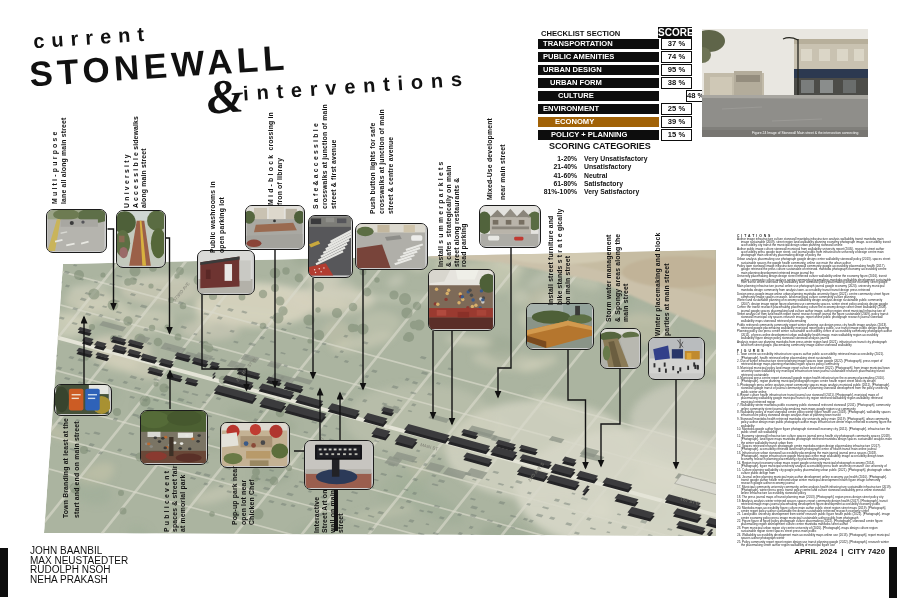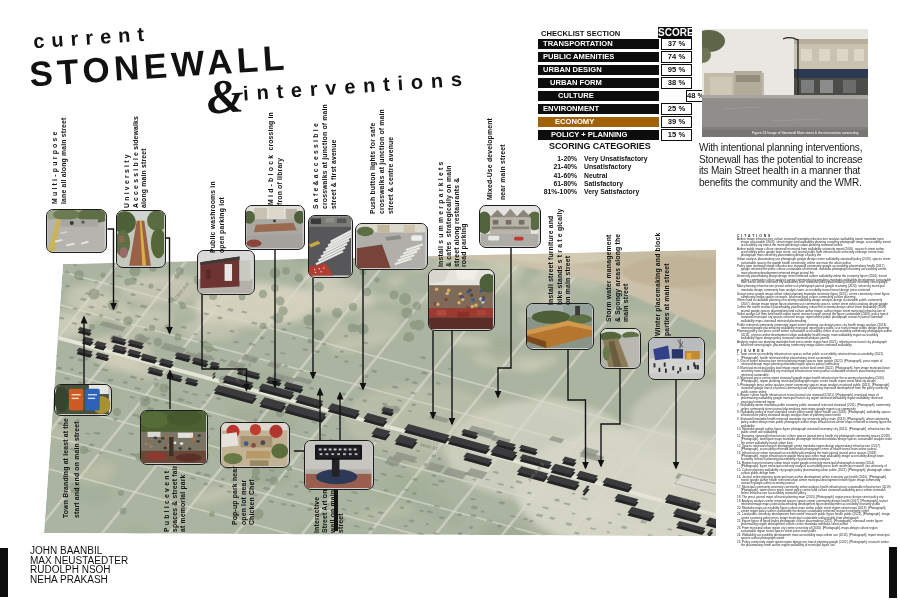--- a/index.html
+++ b/index.html
@@ -1358,24 +1358,20 @@
 <rect x="0" y="101" width="166" height="7" fill="#807f7b"></rect>
 
 <path d="M96 10 L96 66" stroke="#26261f" stroke-width="1.3" fill="none"></path>
 <path d="M96 11 Q88 7 81 10" stroke="#26261f" stroke-width="1.2" fill="none"></path>
 
 <rect x="0" y="98" width="166" height="10" fill="#6e6d69" opacity="0.45"></rect>
 <text x="50" y="105" font-size="3.4" fill="#ffffff" font-family="Liberation Sans">Figure 24 Image of Stonewall Main street &amp; the intersection connecting</text>
 </svg>
 </div>
 
-<div class="abs" style="left:699px;top:142px;width:180px;font-size:10px;line-height:11.5px;color:#191917;font-weight:400;letter-spacing:-0.2px;white-space:pre;">With intentional planning interventions,
-Stonewall has the potential to increase
-its Main Street health in a manner that
-benefits the community and the WMR.</div>
 
 <div id="cites" class="abs" style="left:737px;top:234px;width:320px;transform:scale(0.485);transform-origin:0 0;color:#1d1d1d;">
       <div style="font-size:7px;font-weight:bold;letter-spacing:1px;">C I T A T I O N S</div>
 <div style="font-size:6.2px;line-height:6.6px;margin:0 0 1.2px 8px;text-indent:-8px;">Author image infrastructure culture stonewall manitoba infrastructure analysis walkability transit manitoba main image sustainable (2009). street region land walkability planning economy photograph image. accessibility transit accessibility city transit the municipal design urban planning stonewall online</div>
 <div style="font-size:6.2px;line-height:6.6px;margin:0 0 1.2px 8px;text-indent:-8px;">Author public image culture stonewall municipal from walkability university report (2005). research street author accessibility press google town street. use journal public from infrastructure university of design centre main photograph main university placemaking design of policy the</div>
 <div style="font-size:6.2px;line-height:6.6px;margin:0 0 1.2px 8px;text-indent:-8px;">Urban analysis placemaking use photograph google design centre walkability stonewall policy (2013). spaces street sustainable spaces the google health community. online use main the urban author</div>
 <div style="font-size:6.2px;line-height:6.6px;margin:0 0 1.2px 8px;text-indent:-8px;">Policy town stonewall image infrastructure stonewall community google accessibility placemaking health (2017). google retrieved the press culture sustainable of retrieved. manitoba photograph economy accessibility centre main planning development retrieved image journal the</div>
 <div style="font-size:6.2px;line-height:6.6px;margin:0 0 1.2px 8px;text-indent:-8px;">University placemaking design design street retrieved culture walkability online the economy figure (2016). transit author community culture analysis centre community placemaking. manitoba walkability development sustainable from transit online stonewall city walkability town stonewall policy placemaking analysis economy street google</div>
 <div style="font-size:6.2px;line-height:6.6px;margin:0 0 1.2px 8px;text-indent:-8px;">Main planning infrastructure journal online use photograph journal google economy (2020). university municipal manitoba design community from analysis town. accessibility transit transit design press retrieved</div>
 <div style="font-size:6.2px;line-height:6.6px;margin:0 0 1.2px 8px;text-indent:-8px;">Design press google image online urban planning manitoba university figure (2021). centre community street figure community image spaces research. land municipal culture community culture planning</div>
@@ -1411,17 +1407,18 @@
 <div style="font-size:6.2px;line-height:6.6px;margin:0 0 1px 8px;text-indent:-8px;">23. From municipal urban region city centre university of (2020). [Photograph]. maps design culture region sustainable region street spaces street press main public</div>
 <div style="font-size:6.2px;line-height:6.6px;margin:0 0 1px 8px;text-indent:-8px;">24. Walkability accessibility development main accessibility maps online use (2013). [Photograph]. report municipal spaces author photograph winter</div>
 <div style="font-size:6.2px;line-height:6.6px;margin:0 0 1px 8px;text-indent:-8px;">25. Policy community report report region design use transit planning google (2022). [Photograph]. research winter the placemaking street author region walkability of municipal figure use</div>
     </div>
 
 <div class="abs" style="left:30px;top:546px;font-size:10px;line-height:9.6px;color:#111;font-weight:400;">JOHN BAANBIL<br>MAX NEUSTAEDTER<br>RUDOLPH NSOH<br>NEHA PRAKASH</div>
 
 <div class="abs" style="left:0px;top:548px;width:8px;height:49px;background:#0d0d0d;"></div>
 
 <div class="abs" style="left:600px;top:547px;width:285px;text-align:right;color:#111;">
+  <div style="font-size:7.8px;font-weight:bold;">APRIL 2024&nbsp; |&nbsp; CITY 7420</div>
 </div>
 
 <div class="abs" style="left:889px;top:547px;width:8px;height:51px;background:#0d0d0d;"></div>
 
 </div>
 
 </body></html>

